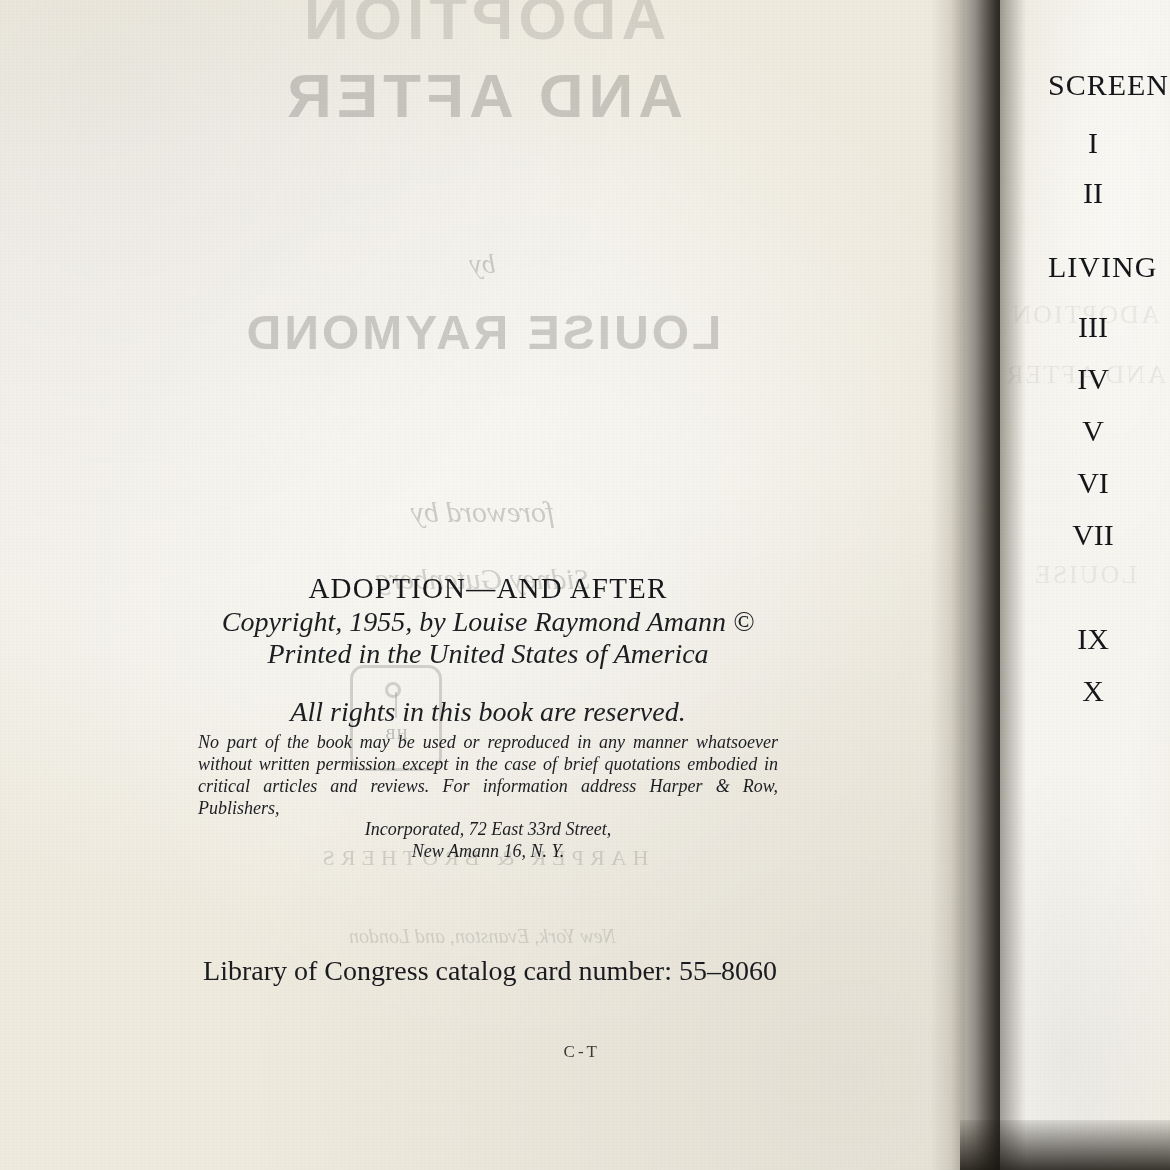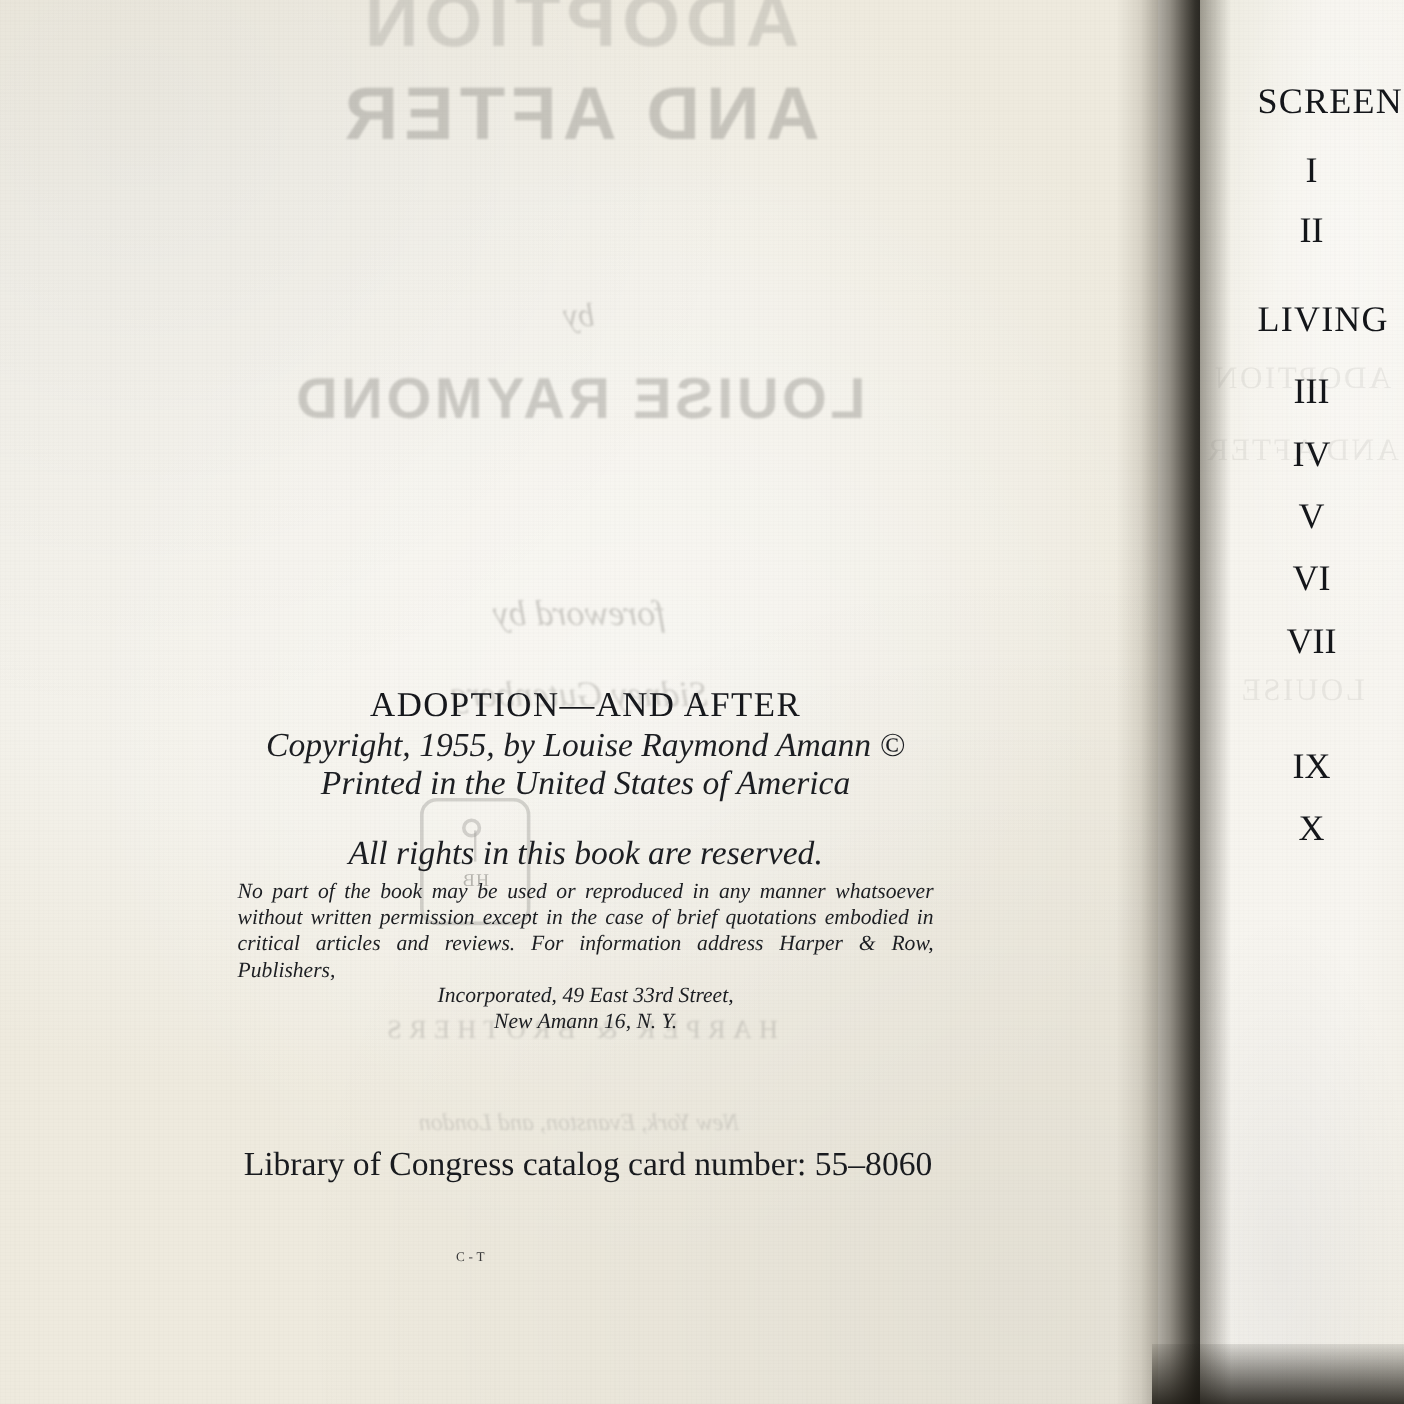--- a/index.html
+++ b/index.html
@@ -233,22 +233,22 @@
     width: 620px;
     text-align: center;
     font-size: 28px;
     color: #191b1f;
   }
   .code-line {
     position: absolute;
     left: 380px;
     top: 1042px;
     width: 220px;
-    text-align: left;
-    font-size: 11px;
+    text-align: right;
+    font-size: 17px;
     letter-spacing: 3px;
     color: #3a3a3a;
   }
 
   
   .toc {
     position: absolute;
     left: 1000px;
     top: 0;
     width: 186px;
@@ -322,21 +322,21 @@
   </div>
 
   <div class="copy-block">
     <div class="copy-title">ADOPTION—AND AFTER</div>
     <div class="copy-line">Copyright, 1955, by Louise Raymond Amann ©</div>
     <div class="copy-line tight">Printed in the United States of America</div>
     <div class="spacer-24"></div>
     <div class="copy-line">All rights in this book are reserved.</div>
     <div class="reserved-para">
       <span class="just">No part of the book may be used or reproduced in any manner whatsoever without written permission except in the case of brief quotations embodied in critical articles and reviews. For information address Harper &amp; Row, Publishers,</span>
-      <span class="ctr">Incorporated, 49 East 33rd Street,</span>
+      <span class="ctr">Incorporated, 72 East 33rd Street,</span>
       <span class="ctr">New Amann 16, N. Y.</span>
     </div>
   </div>
 
   <div class="loc-line">Library of Congress catalog card number: 55–8060</div>
   <div class="code-line">C-T</div>
 
   <div class="gutter"></div>
 
   <div class="paper-right"></div>

